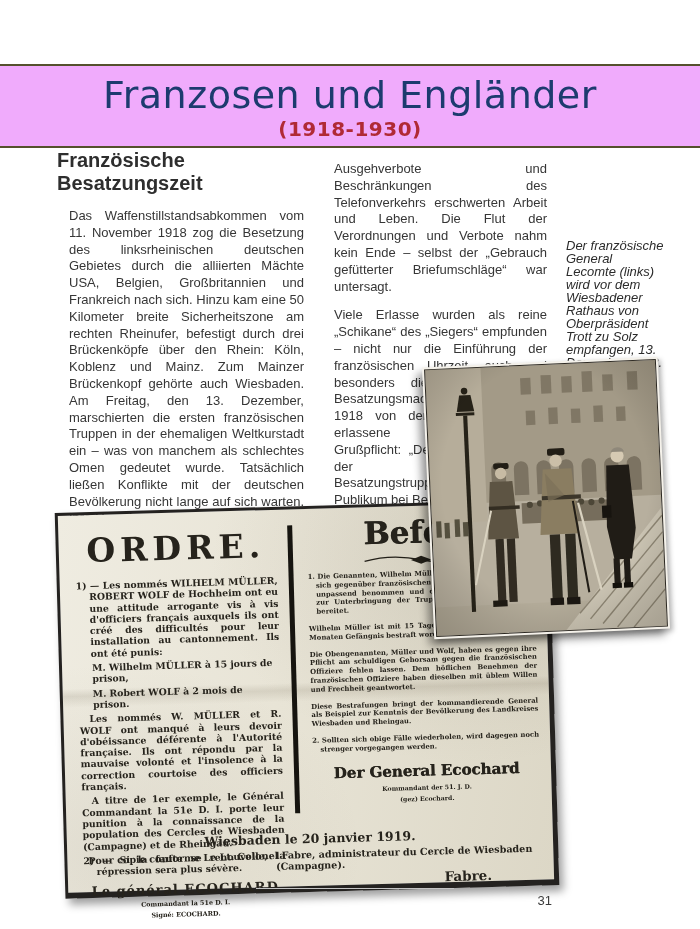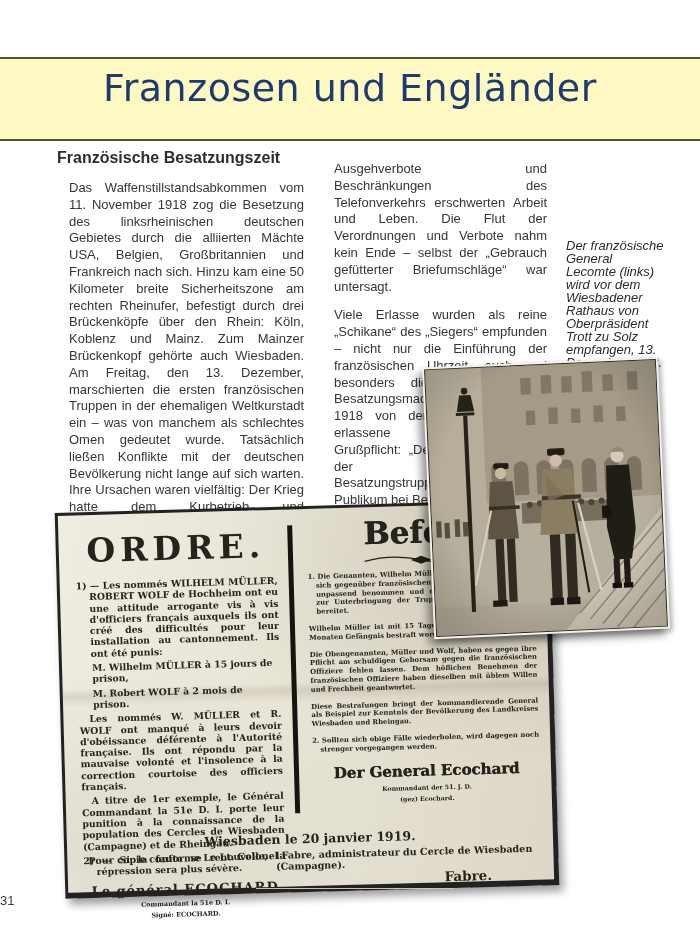--- a/index.html
+++ b/index.html
@@ -3,38 +3,38 @@
 <meta charset="utf-8">
 <style>
   html,body { margin:0; padding:0; background:#fff; }
   .page {
     position:relative; width:700px; height:929px; background:#ffffff;
     overflow:hidden; font-family:"Liberation Sans", sans-serif; color:#363636;
   }
 
   
   .header-band {
-    position:absolute; left:0; top:57px; width:700px; height:84px;
-    box-sizing:border-box; background:#fef9c3;
+    position:absolute; left:0; top:64px; width:700px; height:84px;
+    box-sizing:border-box; background:#f0abfc;
     border-top:2px solid #55502d; border-bottom:2px solid #55502d;
     text-align:center;
   }
   .chapter-title {
     margin-top:6px; font-family:"DejaVu Sans", sans-serif;
     font-size:38px; line-height:46px; letter-spacing:.5px; color:#1d3b6f;
   }
   .chapter-subtitle {
     font-family:"DejaVu Sans", sans-serif;
     font-size:20px; line-height:23px; letter-spacing:.5px; color:#b02a35; font-weight:600;
   }
 
   
   .col-left  { position:absolute; left:57px;  top:149px; width:259px; }
   .col-right { position:absolute; left:322px; top:149px; width:237px; }
-  .section-heading { margin:0 0 13px 0; font-size:16px; font-weight:bold; color:#2e2e2e; }
+  .section-heading { margin:0 0 13px 0; font-size:20px; font-weight:bold; color:#2e2e2e; }
   .body-text { margin:12px; font-size:13px; line-height:16.8px; text-align:justify; hyphens:auto; }
   .col-right .body-text + .body-text { margin-top:6px; }
   .body-text.narrow { width:114px; margin-top:0; }
 
   
   .caption {
     position:absolute; left:566px; width:98px;
     font-size:13px; line-height:13px; font-style:italic; color:#2b2b2b;
   }
   .photo-caption { top:239px; }
@@ -89,29 +89,30 @@
   .photo {
     position:absolute; left:428px; top:362px; width:236px; height:272px;
     box-sizing:border-box; padding:3px; background:#f4f1ea;
     transform:rotate(-2.6deg);
     box-shadow:-5px 6px 8px rgba(0,0,0,.42), 3px 3px 5px rgba(0,0,0,.25);
   }
   .photo svg { display:block; width:100%; height:100%; outline:1px solid #2a261f; }
 
   
   .footer-rule { position:absolute; left:256px; top:888px; width:198px; height:1px; background:#c4c4c4; }
-  .page-number { position:absolute; left:0; top:893px; width:552px; text-align:left; font-size:13px; color:#3c3c3c; }
+  .page-number { position:absolute; left:0; top:893px; width:552px; text-align:right; font-size:13px; color:#3c3c3c; }
 </style>
 </head>
 <body>
 
 <div class="page">
 
   <div class="header-band">
     <div class="chapter-title">Franzosen und Engländer</div>
+    <div class="chapter-subtitle">(1918-1930)</div>
   </div>
 
   <div class="col-left">
     <h2 class="section-heading">Französische Besatzungszeit</h2>
     <p class="body-text">Das Waffenstillstandsabkommen vom 11. November 1918 zog die Besetzung des linksrheinischen deutschen Gebietes durch die alliierten Mächte USA, Belgien, Großbritannien und Frankreich nach sich. Hinzu kam eine 50 Kilometer breite Sicherheitszone am rechten Rheinufer, befestigt durch drei Brückenköpfe über den Rhein: Köln, Koblenz und Mainz. Zum Mainzer Brückenkopf gehörte auch Wiesbaden. Am Freitag, den 13. Dezember, marschierten die ersten französischen Truppen in der ehemaligen Weltkurstadt ein – was von manchem als schlechtes Omen gedeutet wurde. Tatsächlich ließen Konflikte mit der deutschen Bevölkerung nicht lange auf sich warten. Ihre Ursachen waren vielfältig: Der Krieg hatte dem Kurbetrieb und Wirtschaftsleben schwer geschadet. Nun verstärkten Beschlagnahmungen und Einquartierung die Wohnungsnot. Die Versorgung mit Brennstoffen und Nahrungsmitteln litt unter der strikten Reglementierung des Güterverkehrs. Verkehrssperren,</p>
   </div>
 
   <div class="col-right">
     <p class="body-text">Ausgehverbote und Beschränkungen des Telefonverkehrs erschwerten Arbeit und Leben. Die Flut der Verordnungen und Verbote nahm kein Ende – selbst der „Gebrauch gefütterter Briefumschläge“ war untersagt.</p>
     <p class="body-text">Viele Erlasse wurden als reine „Schikane“ des „Siegers“ empfunden – nicht nur die Einführung der französischen Uhrzeit, auch und besonders die auf Druck der Besatzungsmacht am 21. Dezember 1918 von der Stadt Wiesbaden erlassene Ausweich- und Grußpflicht: „Den Herren Offizieren der französischen Besatzungstruppen ist von dem Publikum bei Begegnung auf der</p>

